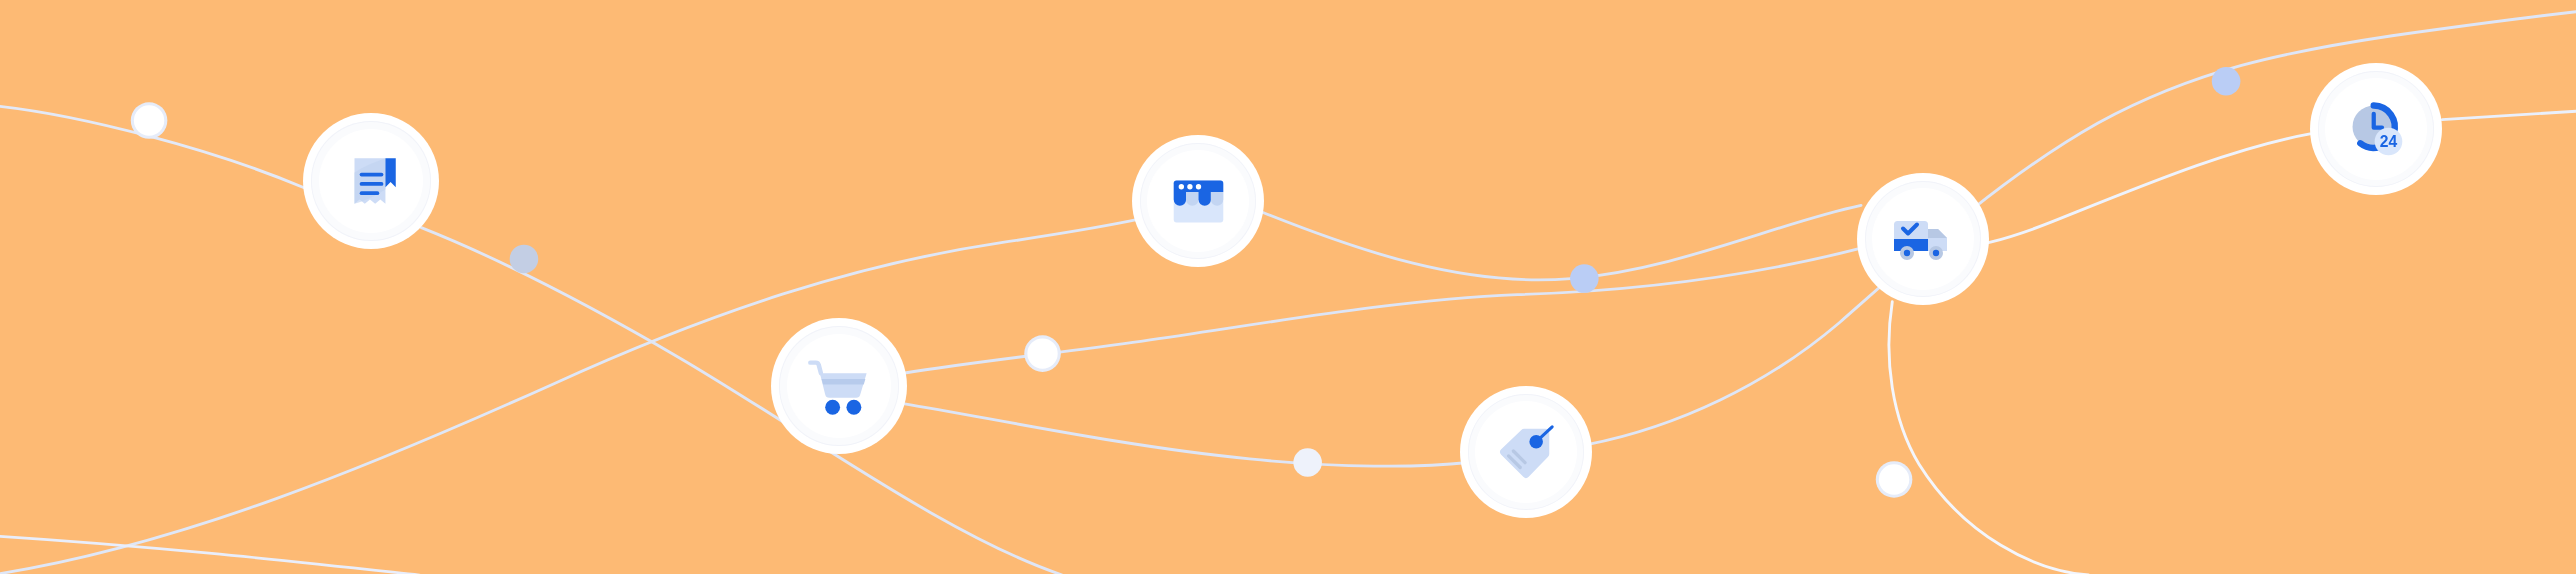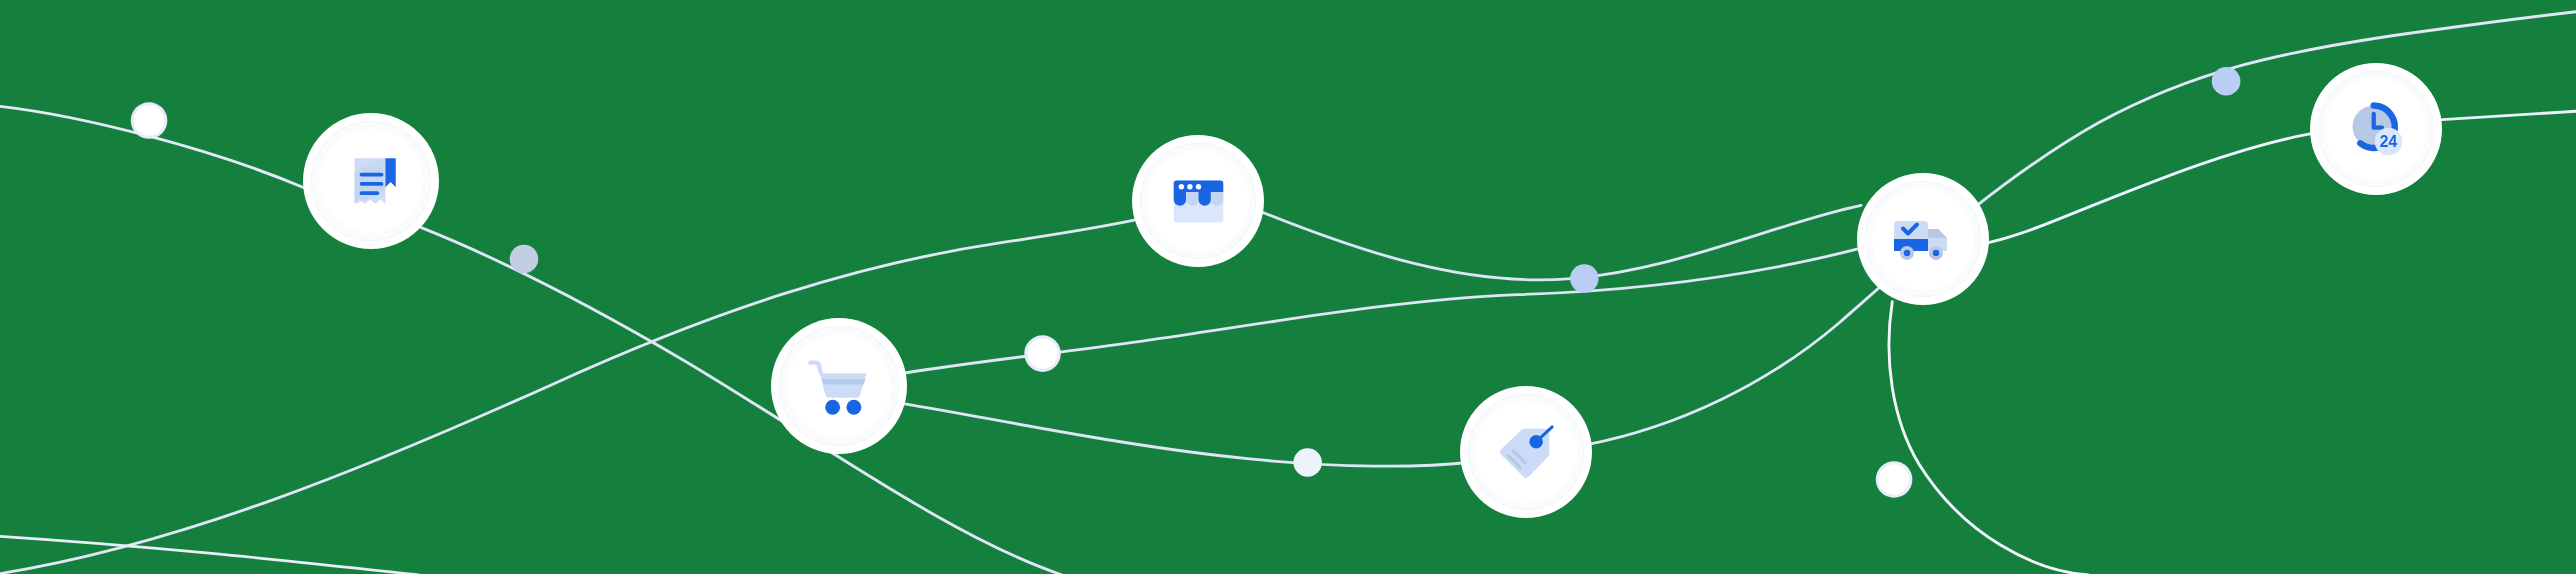--- a/index.html
+++ b/index.html
@@ -50,21 +50,21 @@
     background: #ffffff;
   }
   .node-glyph {
     position: absolute;
     display: block;
   }
 </style>
 </head>
 <body>
 
-<div id="scene" style="width: 2576px; height: 575px; background: #15803d;">
+<div id="scene" style="width: 2576px; height: 575px; background: #fdba74;">
 
   <svg class="layer" viewBox="0 0 2886 644" preserveAspectRatio="none">
     <defs>
       <filter id="softglow" x="-50%" y="-50%" width="200%" height="200%">
         <feGaussianBlur stdDeviation="6" result="b"></feGaussianBlur>
         <feMerge>
             <feMergeNode in="b"></feMergeNode>
             <feMergeNode in="SourceGraphic"></feMergeNode>
           </feMerge>
       </filter>

